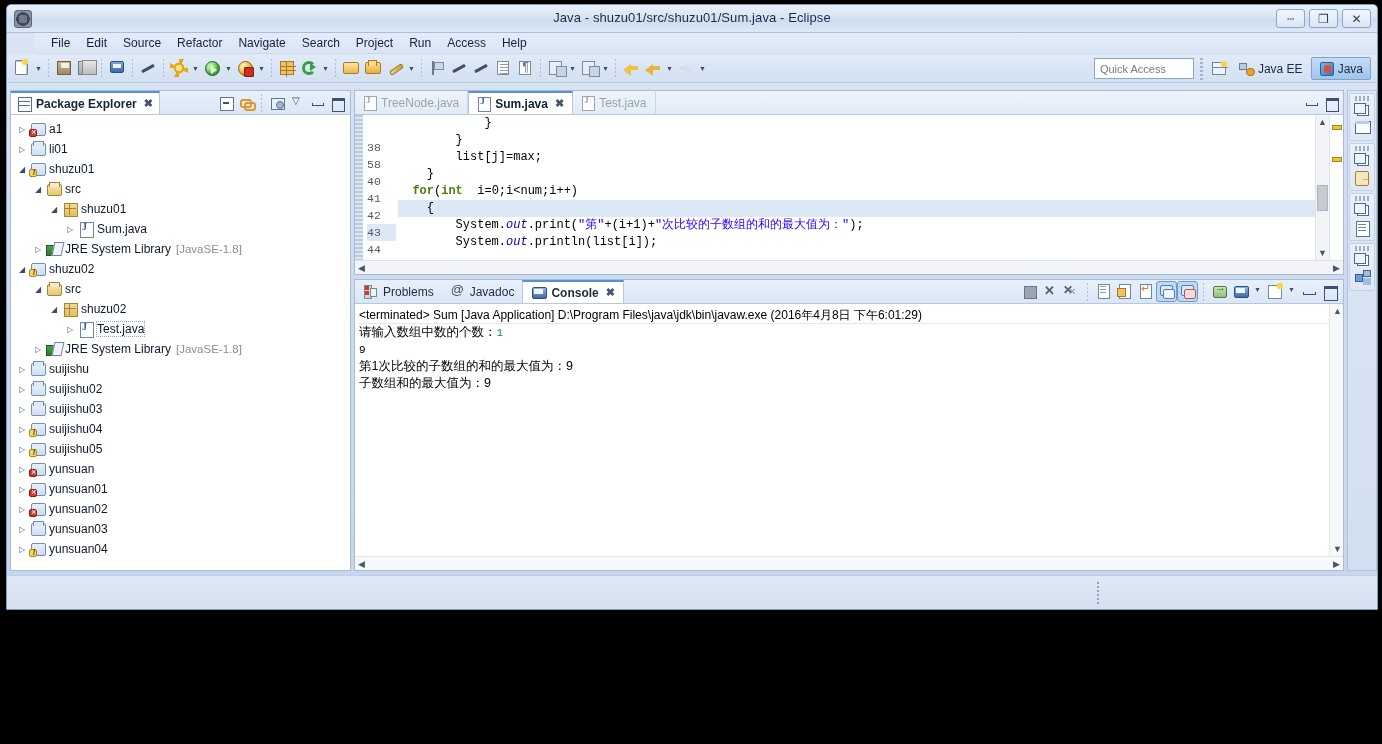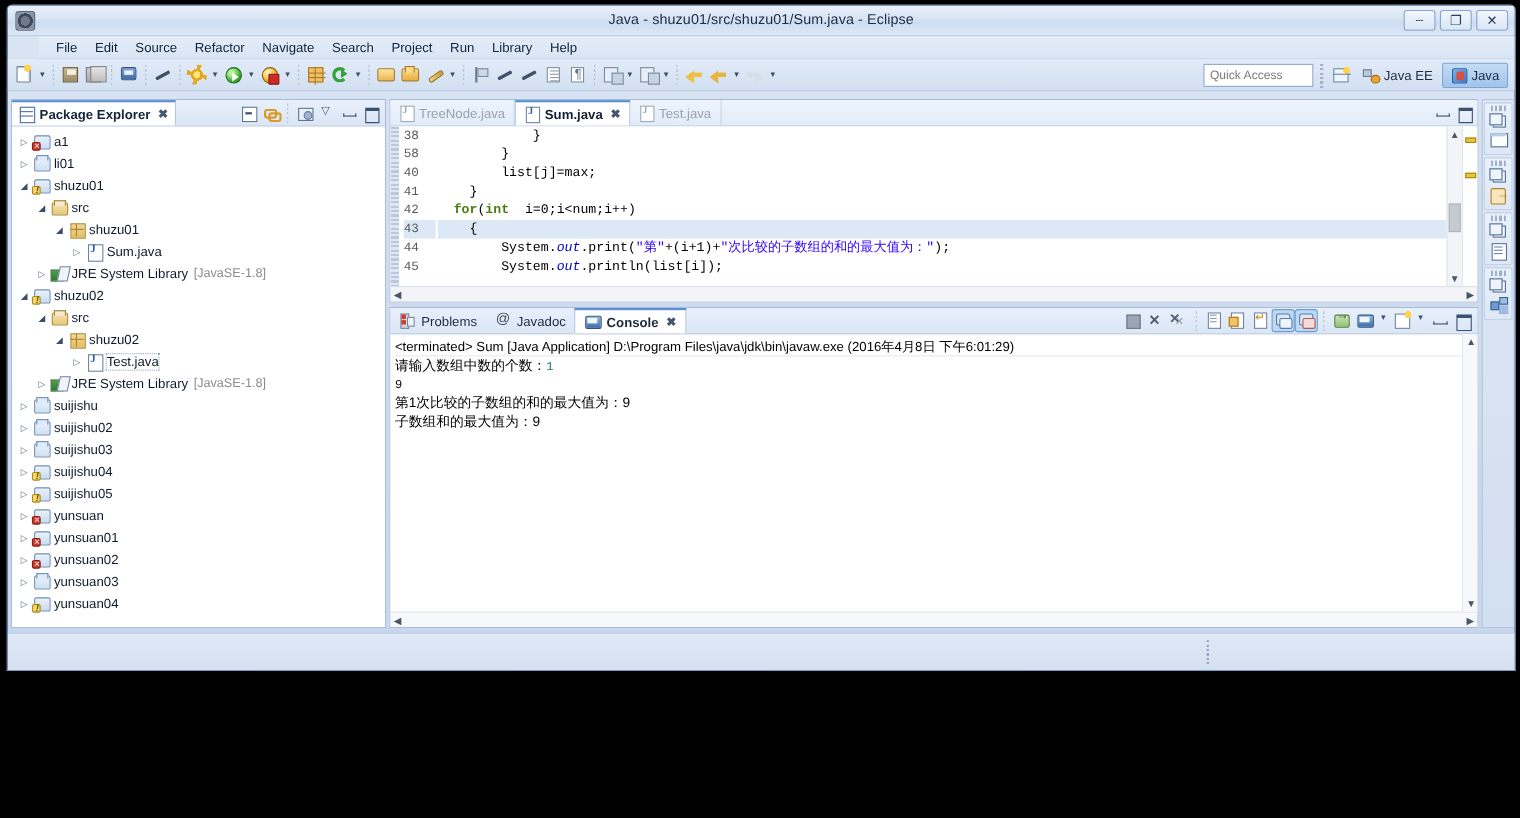--- a/index.html
+++ b/index.html
@@ -339,20 +339,21 @@
   }
   .linenos {
     width: 33px;
     flex: 0 0 33px;
     background: #fff;
     text-align: left;
     padding-left: 4px;
     font-family: "Liberation Mono", monospace;
     font-size: 11.5px;
     color: #5a5a5a;
+    margin-top: 24px;
   }
   .codelines {
     flex: 1;
     font-family: "Liberation Mono", monospace;
     font-size: 12px;
     color: #000;
     padding-left: 2px;
     overflow: hidden;
     white-space: pre;
   }
@@ -555,21 +556,21 @@
 
     <div class="menubar">
       <div class="menu-item">File</div>
       <div class="menu-item">Edit</div>
       <div class="menu-item">Source</div>
       <div class="menu-item">Refactor</div>
       <div class="menu-item">Navigate</div>
       <div class="menu-item">Search</div>
       <div class="menu-item">Project</div>
       <div class="menu-item">Run</div>
-      <div class="menu-item">Library</div>
+      <div class="menu-item">Access</div>
       <div class="menu-item">Help</div>
     </div>
 
     <div class="toolbar">
       <div class="tb-group">
         <span class="tb-ico">
             <i class="g i-newfile"></i>
           </span>
         <span class="tb-arrow"></span>
       </div>

